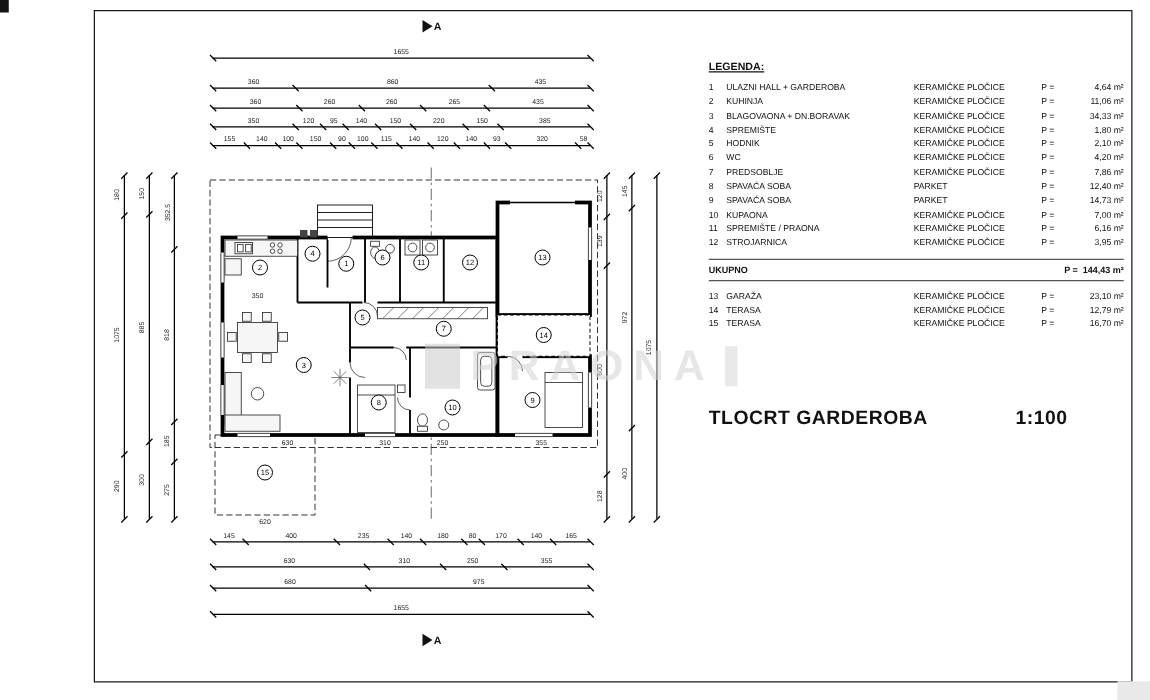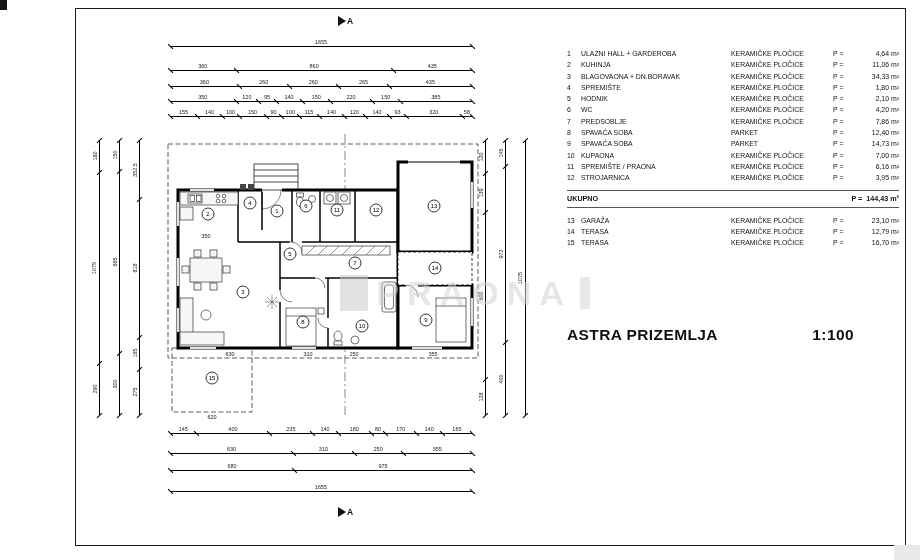--- a/index.html
+++ b/index.html
@@ -458,20 +458,21 @@
   </g>
 </svg>
 
 <div class="watermark">
   <span class="wm-box"></span>
   <span class="wm-text">PRAONA</span>
   <span class="wm-box2"></span>
 </div>
 
 <div class="legend">
+  <div class="lg-head">LEGENDA:</div>
   <div id="legend-rows">
       <div class="lg-row">
         <span class="lg-num">1</span>
         <span class="lg-name">ULAZNI HALL + GARDEROBA</span>
         <span class="lg-mat">KERAMIČKE PLOČICE</span>
         <span class="lg-p">P =</span>
         <span class="lg-area">4,64 m²</span>
       </div>
       <div class="lg-row">
         <span class="lg-num">2</span>
@@ -574,15 +575,15 @@
         <span class="lg-num">15</span>
         <span class="lg-name">TERASA</span>
         <span class="lg-mat">KERAMIČKE PLOČICE</span>
         <span class="lg-p">P =</span>
         <span class="lg-area">16,70 m²</span>
       </div>
     </div>
 </div>
 
 <div class="titleblock">
-  <span>ASTRA PRIZEMLJA</span>
+  <span>TLOCRT GARDEROBA</span>
   <span>1:100</span>
 </div>
 
 </body></html>

